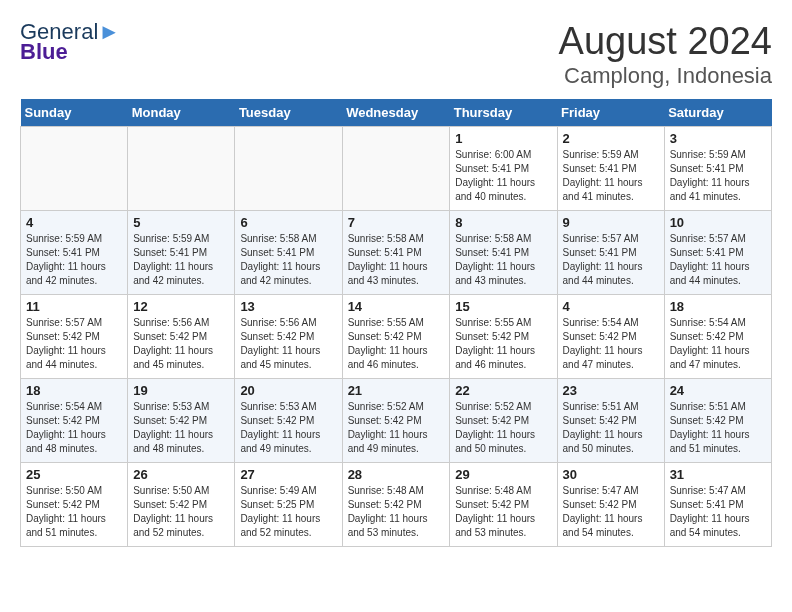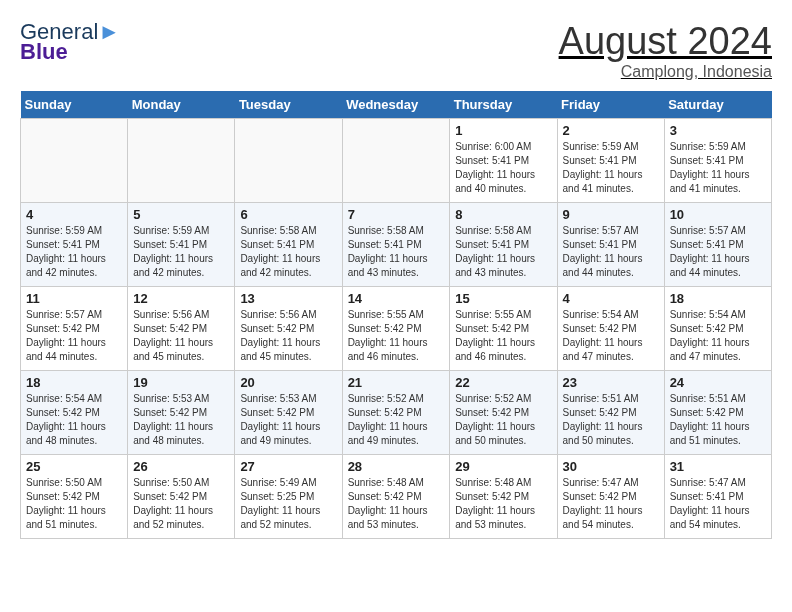--- a/index.html
+++ b/index.html
@@ -15,29 +15,28 @@
       justify-content: space-between;
       align-items: flex-start;
       margin-bottom: 10px;
     }
     .logo {
       display: flex;
       align-items: center;
     }
     .title-block {
       text-align: right;
-      text-decoration: underline;
     }
     .calendar-title {
       font-size: 38px;
       font-weight: normal;
       color: #333;
     }
     .calendar-subtitle {
-      font-size: 16px;
+      font-size: 22px;
       color: #555;
     }
     table {
       width: 100%;
       border-collapse: collapse;
       font-size: 11px;
       padding-left: 28px;
     }
     thead tr th {
       background-color: #2b6cb0;

